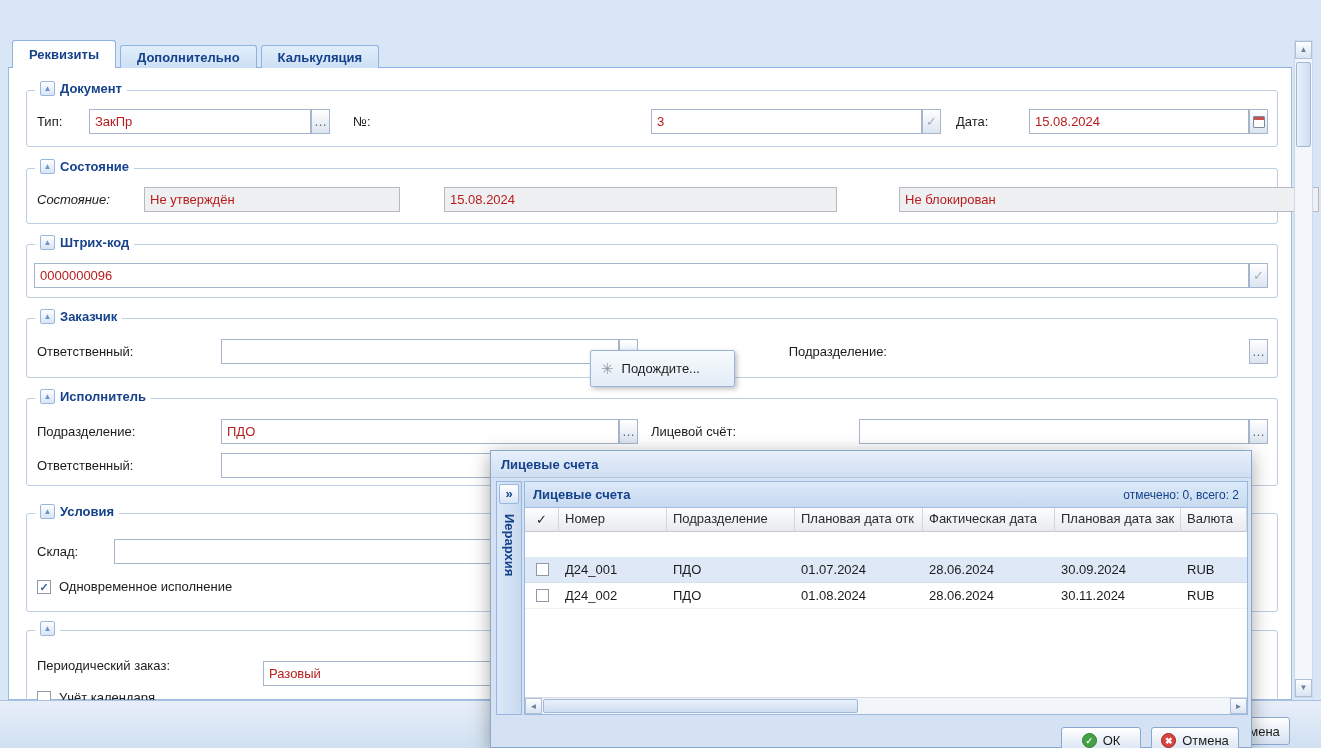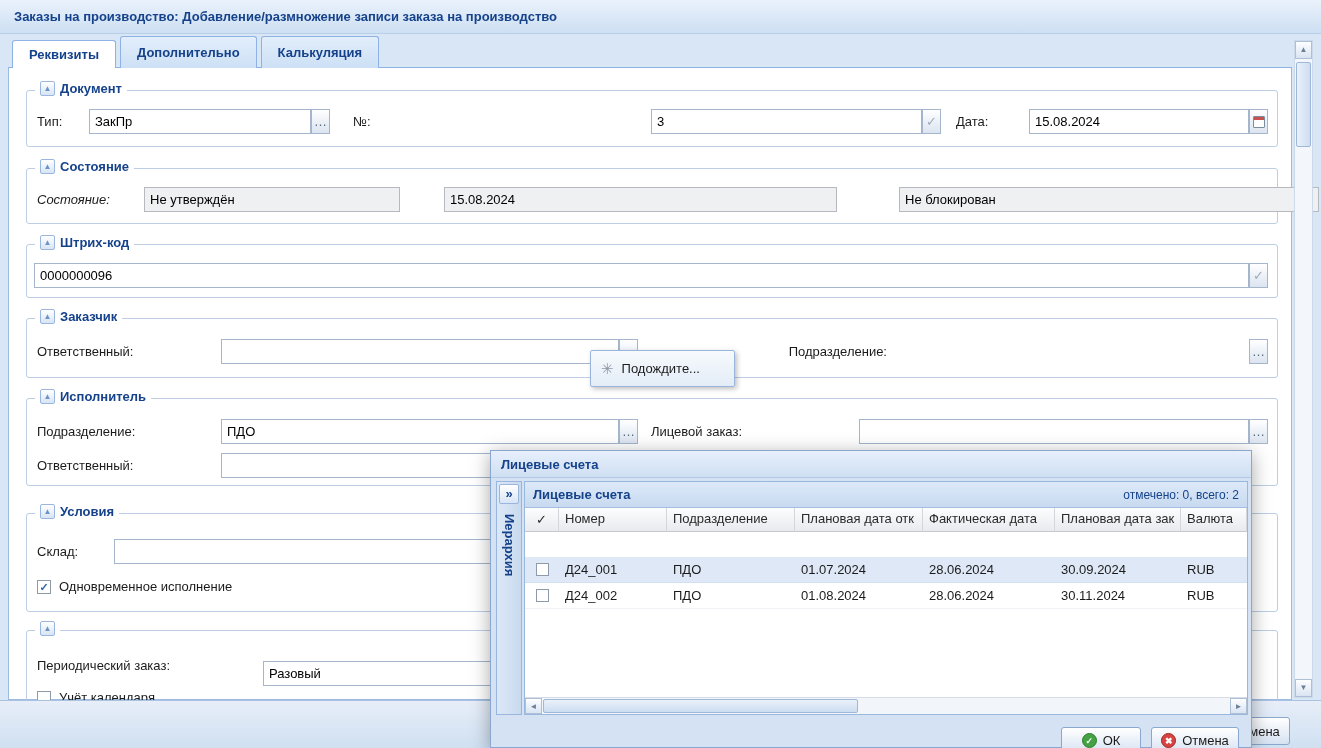--- a/index.html
+++ b/index.html
@@ -14,21 +14,21 @@
   
   .titlebar {
     position:absolute; left:0; top:0; width:1321px; height:34px;
     background:linear-gradient(#eaf2fc,#cddff2);
     border-bottom:1px solid #b9cfe8;
     color:#15428b; font-weight:bold; padding:9px 14px;
   }
   .tabline { position:absolute; left:8px; top:67px; width:1284px; height:1px; background:#8db2e3; z-index:1; }
   .tabbar { position:absolute; left:12px; top:40px; height:28px; display:flex; align-items:flex-end; z-index:2; }
   .tab {
-    height:32px; padding:0 16px; margin-right:4px; display:flex; align-items:center;
+    height:23px; padding:0 16px; margin-right:4px; display:flex; align-items:center;
     font-weight:bold; color:#15428b; white-space:nowrap;
     background:linear-gradient(#e2eefb,#cde0f5);
     border:1px solid #8db2e3; border-bottom:none; border-radius:3px 3px 0 0; cursor:pointer;
   }
   .tab.active { height:28px; background:#fff; }
   .content-bg {
     position:absolute; left:8px; top:68px; width:1284px; height:632px; background:#fff;
     border:1px solid #9cbbe0; border-top:none;
   }
   .bottombar {
@@ -43,21 +43,21 @@
     background:#fff; padding:0 5px; font-weight:bold; color:#15428b; white-space:nowrap;
   }
   .toggle {
     width:15px; height:15px; border:1px solid #9ab6de; border-radius:2px;
     background:linear-gradient(#ffffff,#d8e5f5); color:#6a93c8;
     font-size:8px; line-height:13px; text-align:center; cursor:pointer;
   }
   .lbl { position:absolute; height:25px; line-height:25px; white-space:nowrap; }
   .tf {
     position:absolute; height:25px; border:1px solid #a5b6cc; background:#fff;
-    padding:2px 5px; font-family:"Liberation Sans",sans-serif; font-size:13px; color:#000000;
+    padding:2px 5px; font-family:"Liberation Sans",sans-serif; font-size:13px; color:#b91c1c;
   }
   .tf.ro { background:#eef0f2; border-color:#b6bac0; }
   .trigger {
     position:absolute; width:19px; height:25px; border:1px solid #a5b6cc;
     background:linear-gradient(#ffffff,#dbe4f0); color:#5d6b7d;
     text-align:center; line-height:23px; cursor:pointer; font-size:13px;
   }
   .trigger.grey { color:#9fabb9; }
   .cal-icon {
     display:inline-block; width:12px; height:12px; margin-top:6px; border:1px solid #7d8da0;
@@ -156,23 +156,20 @@
   .hscroll {
     position:absolute; left:0; right:0; bottom:0; height:17px;
     background:#f2f5f9; border-top:1px solid #d6dce4;
   }
 </style>
 </head>
 <body>
 
 <div class="layer">
 
-  <div class="titlebar">
-    <span>Заказы на производство: Добавление/размножение записи заказа на производство</span>
-  </div>
 
   <div class="tabline"></div>
   <div class="tabbar">
     <div class="tab active">
         <span>Реквизиты</span>
       </div>
     <div class="tab">
         <span>Дополнительно</span>
       </div>
     <div class="tab">
@@ -231,21 +228,21 @@
   </div>
 
   <div class="fs" style="left:26px; top:398px; width:1252px; height:88px;">
     <div class="fs-legend">
       <span class="toggle">▲</span>
       <span>Исполнитель</span>
     </div>
     <span class="lbl" style="left:10px; top:20px;">Подразделение:</span>
     <input class="tf" style="left: 194px; top: 20px; width: 398px;" value="ПДО">
     <div class="trigger" style="left:592px; top:20px;"><span>…</span></div>
-    <span class="lbl" style="left:624px; top:20px;">Лицевой заказ:</span>
+    <span class="lbl" style="left:624px; top:20px;">Лицевой счёт:</span>
     <input class="tf" style="left: 832px; top: 20px; width: 390px;">
     <div class="trigger" style="left:1222px; top:20px;"><span>…</span></div>
     <span class="lbl" style="left:10px; top:54px;">Ответственный:</span>
     <input class="tf" style="left: 194px; top: 54px; width: 398px;">
     <div class="trigger" style="left:592px; top:54px;"><span>…</span></div>
   </div>
 
   <div class="fs" style="left:26px; top:513px; width:1252px; height:99px;">
     <div class="fs-legend">
       <span class="toggle">▲</span>

